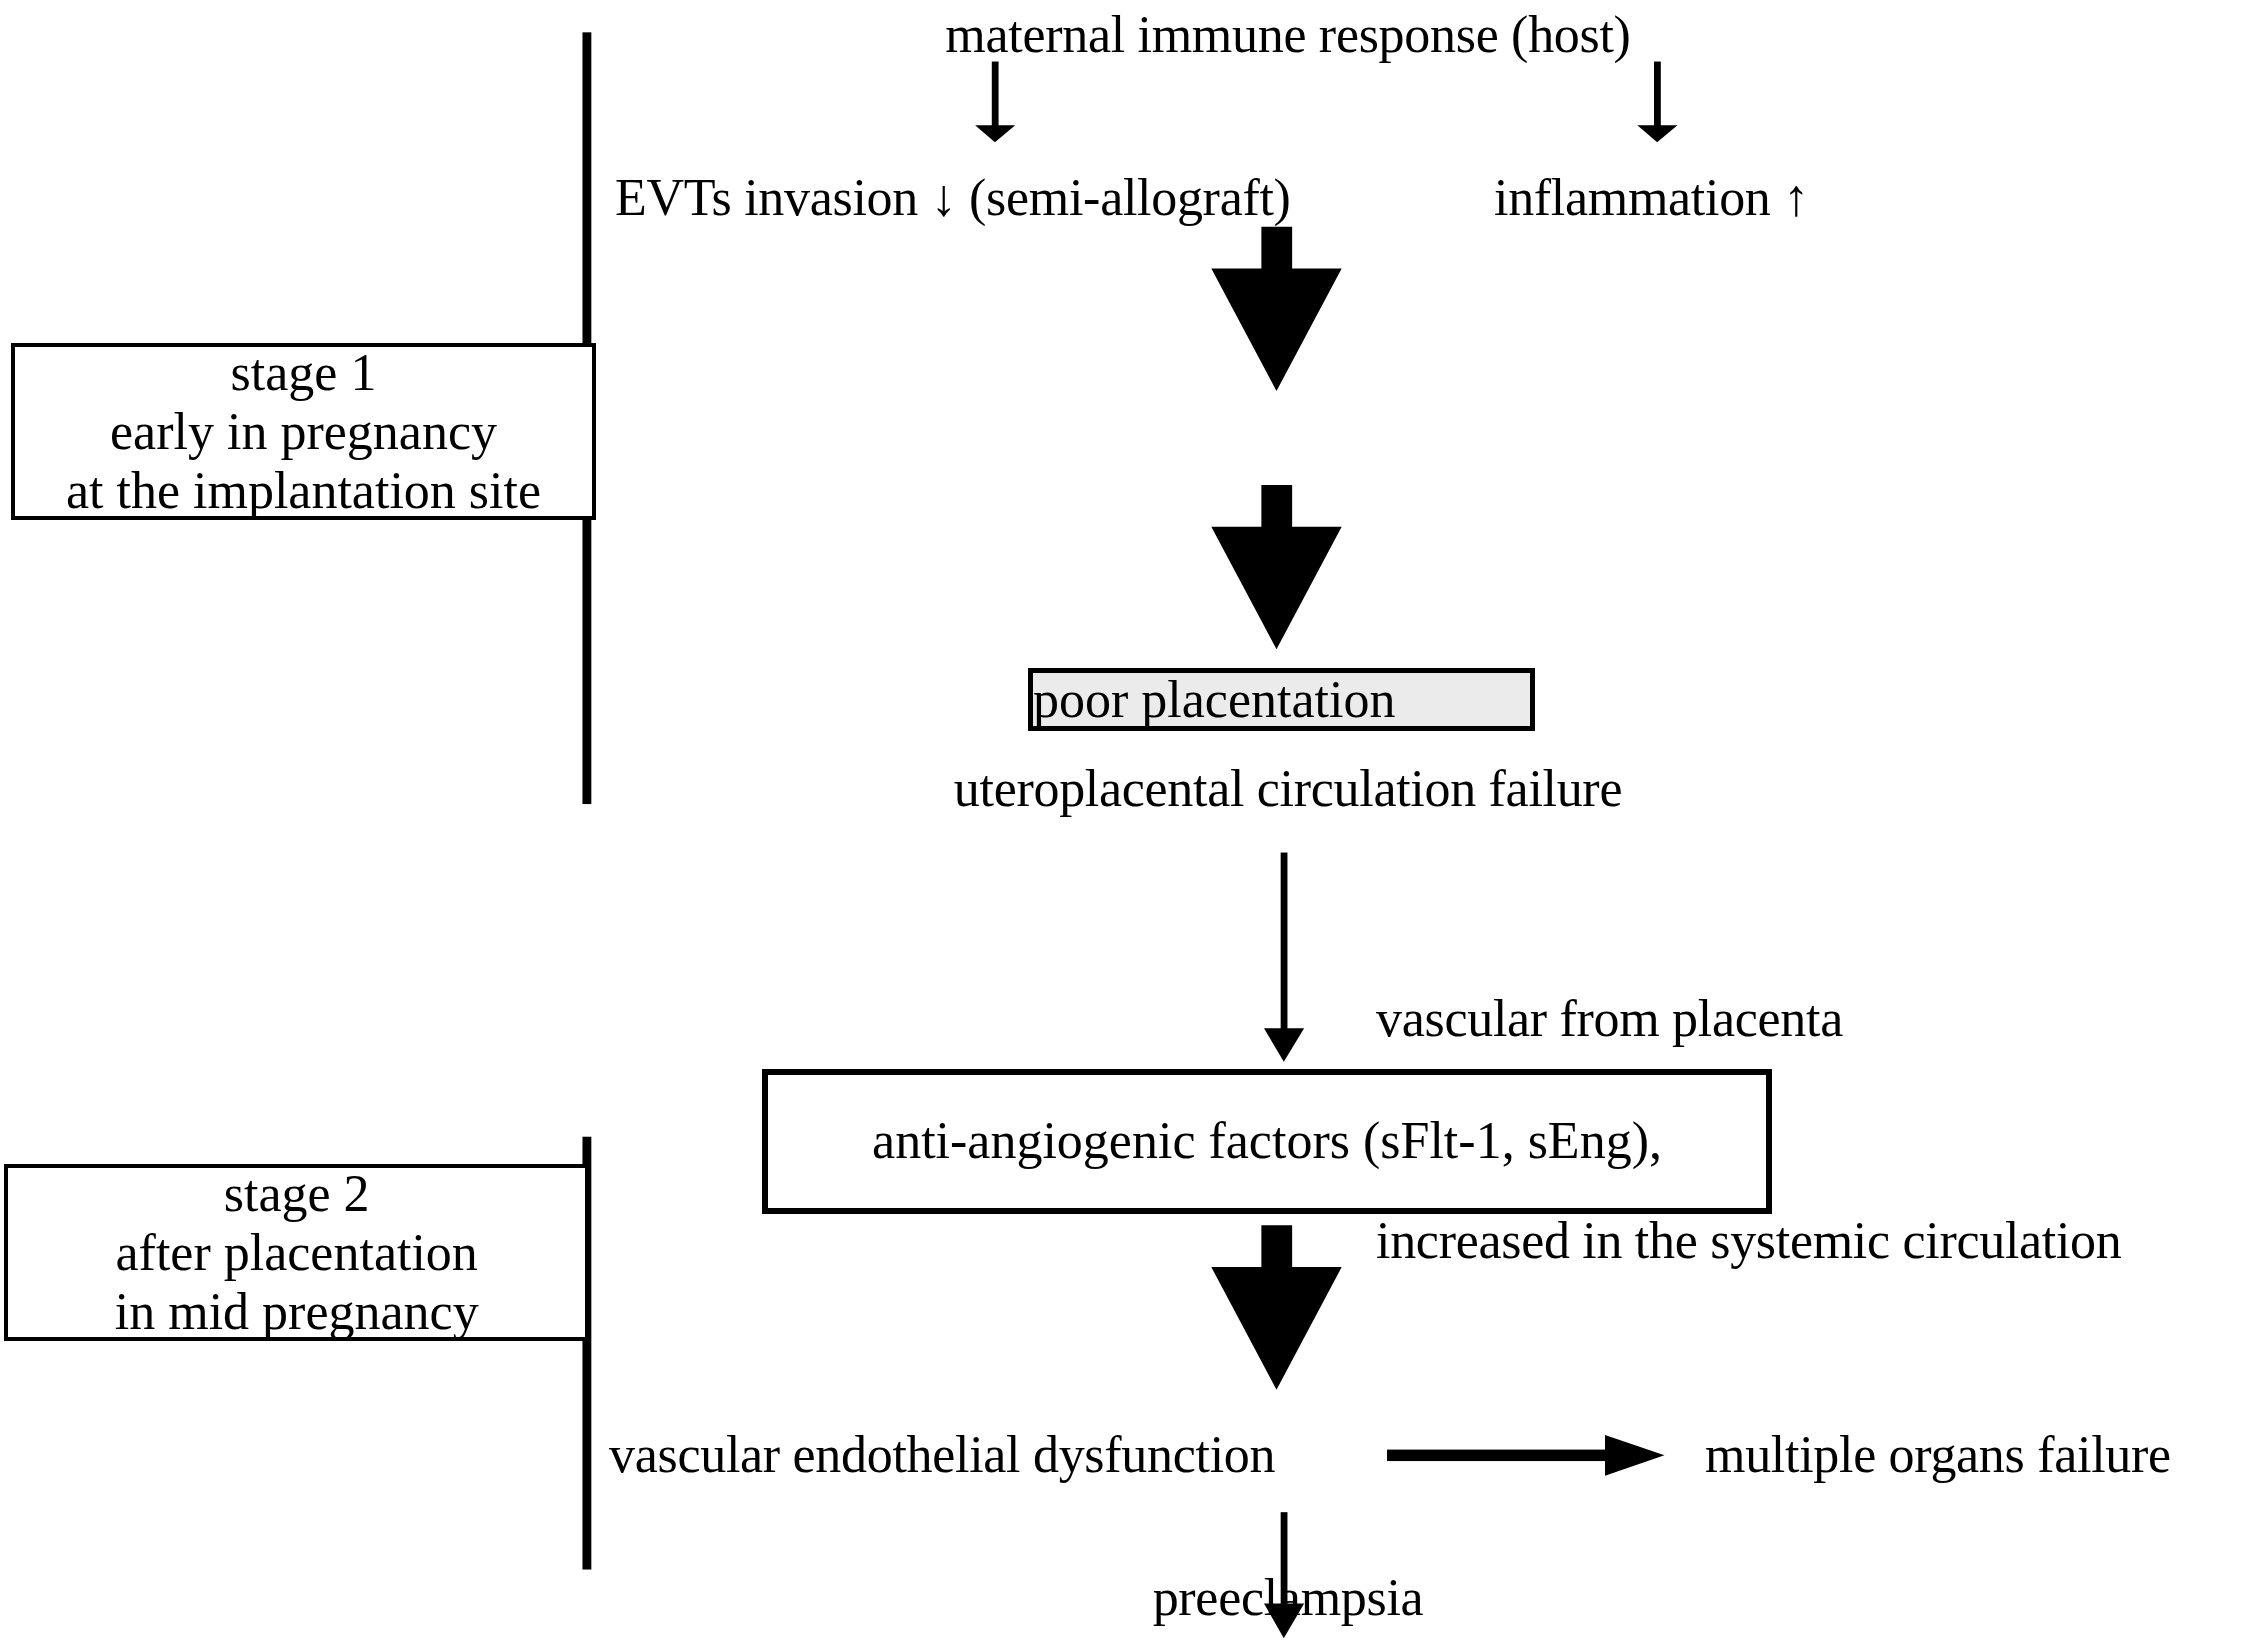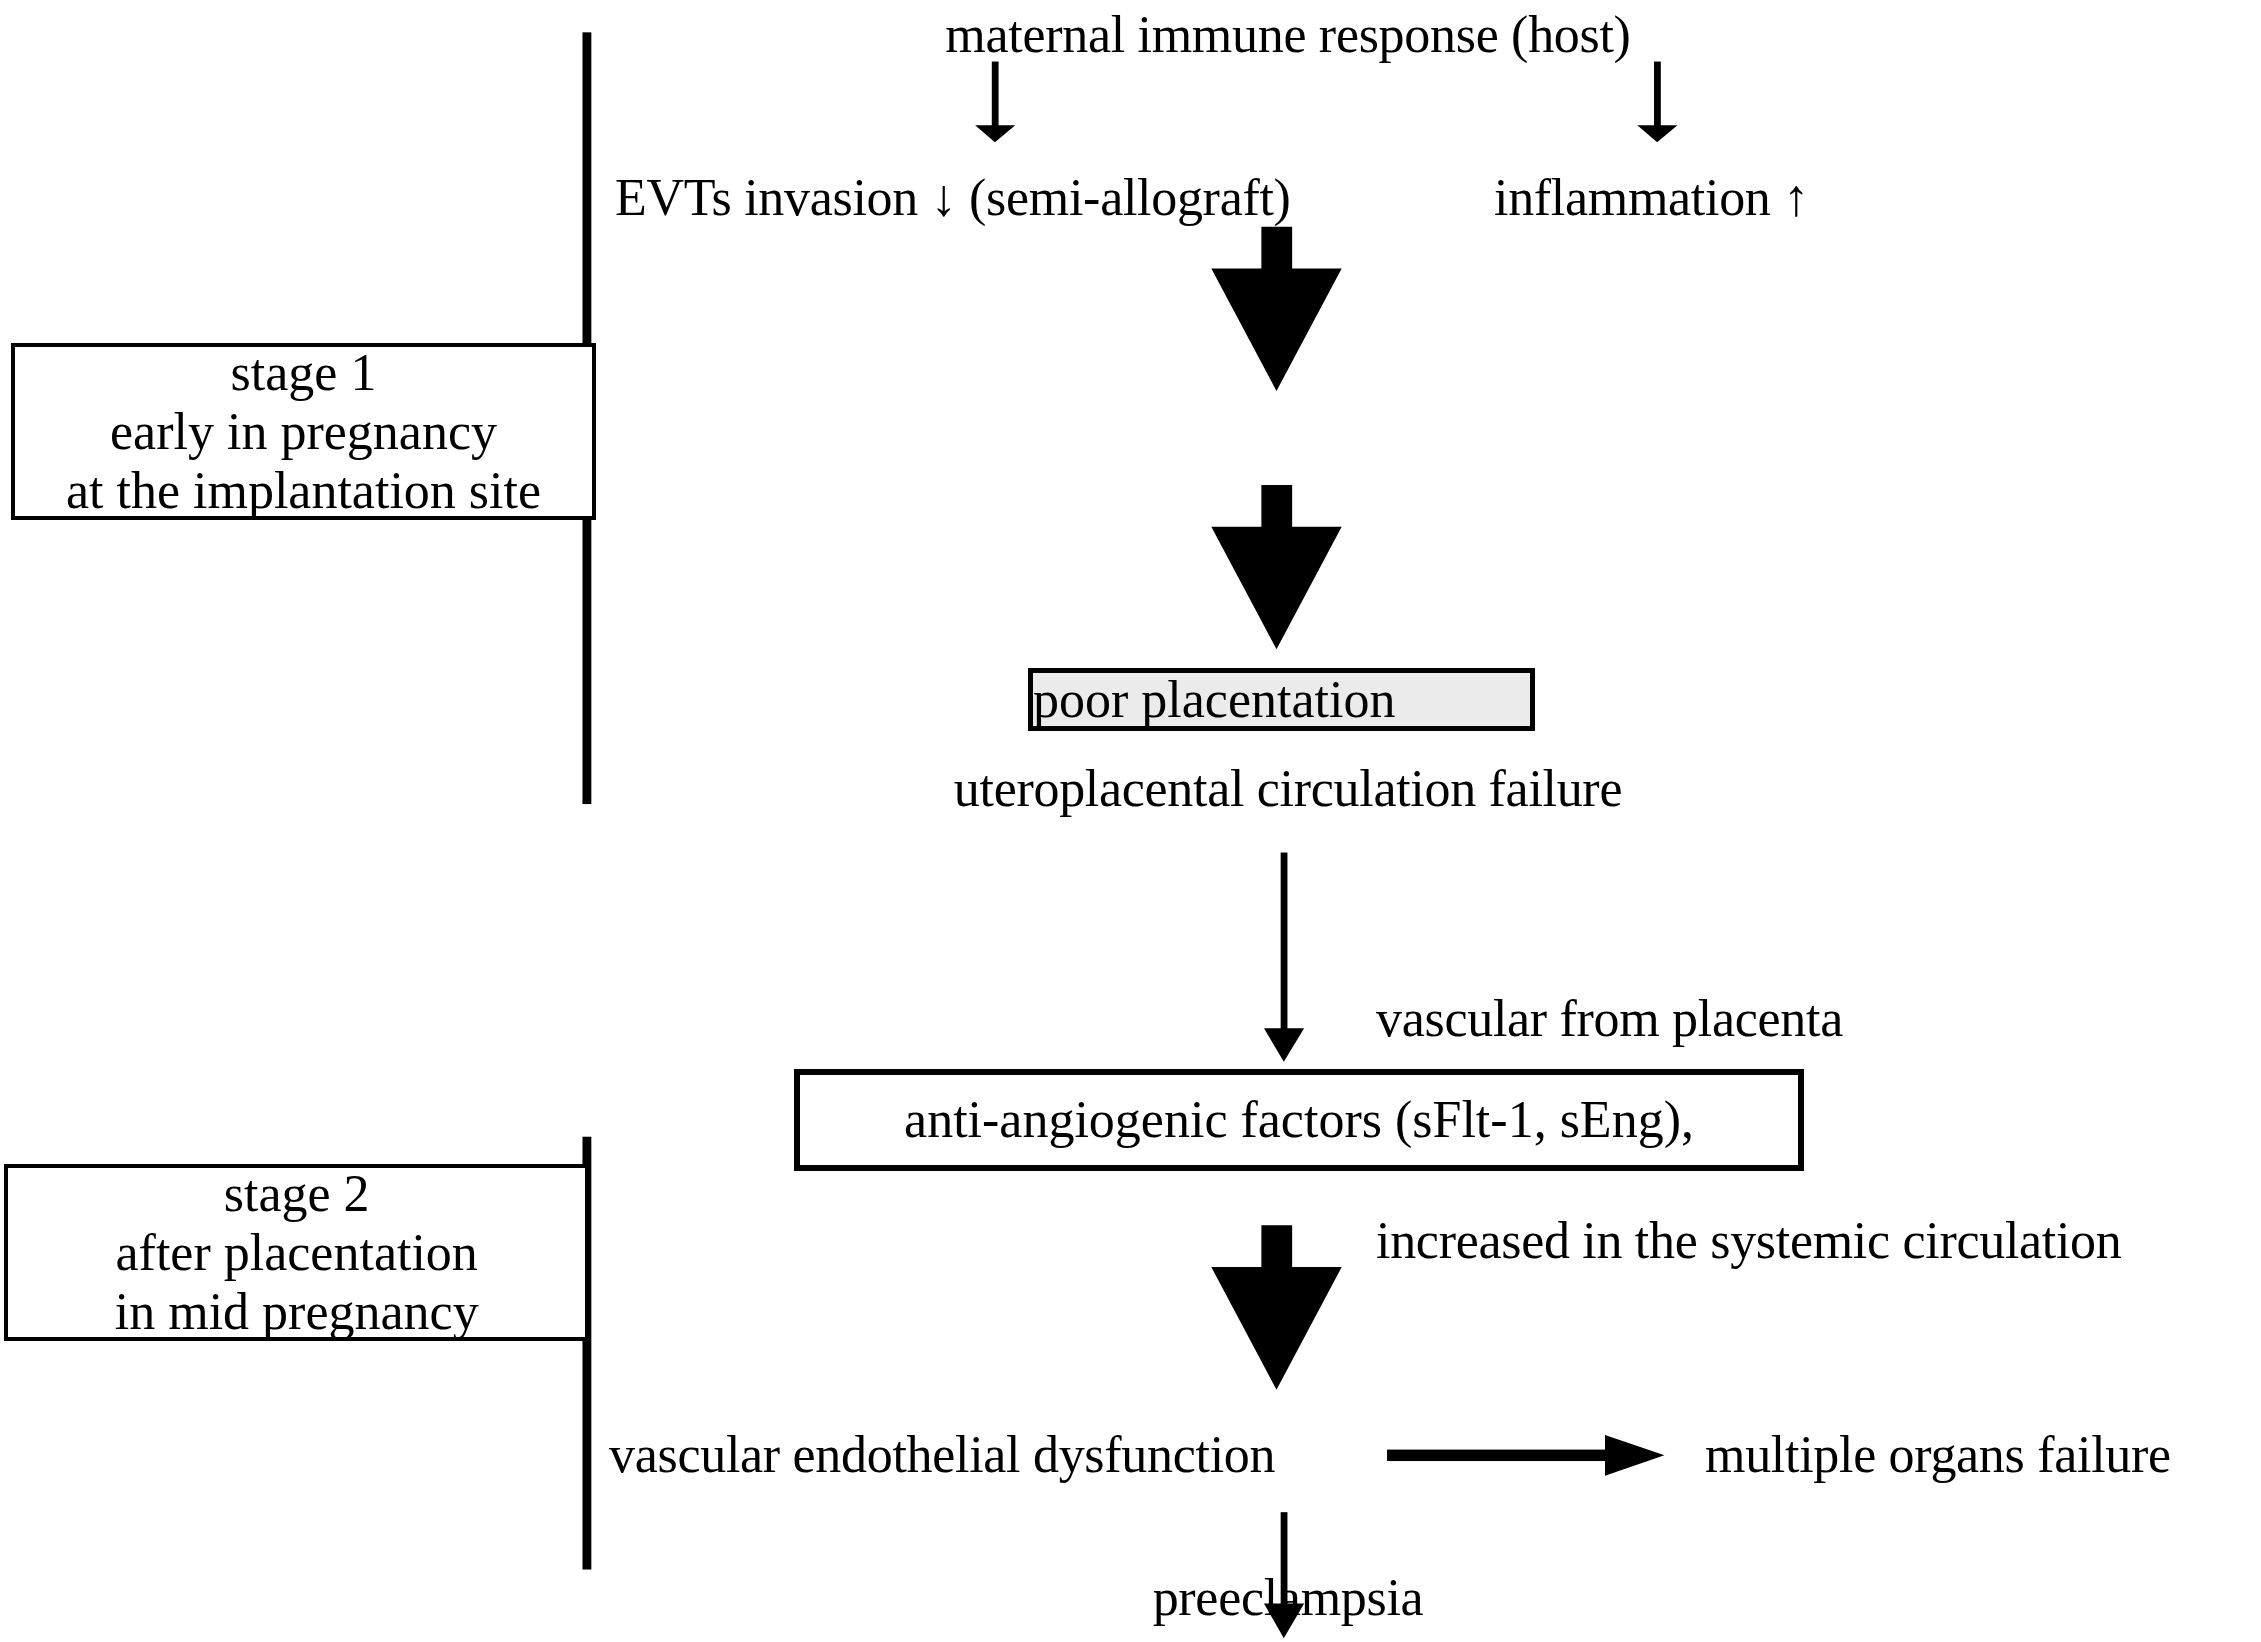--- a/index.html
+++ b/index.html
@@ -134,21 +134,21 @@
 
 
   <div class="poor-box" style="left:1028px; top:668px; width:507px; height:63px;">
     <span class="line">poor placentation</span>
   </div>
 
   <div class="txt ctr" style="left:1288px; top:763px;">uteroplacental circulation failure</div>
 
   <div class="txt" style="left:1376px; top:993px;">vascular from placenta</div>
 
-  <div class="factor-box" style="left:794px; top:1069px; width:1010px; height:102px;">
+  <div class="factor-box" style="left:762px; top:1069px; width:1010px; height:145px;">
     <span class="line">anti-angiogenic factors (sFlt-1, sEng),</span>
   </div>
 
   <div class="txt" style="left:1376px; top:1215px;">increased in the systemic circulation</div>
 
   <div class="txt" style="left:609px; top:1429px;">vascular endothelial dysfunction</div>
 
   <div class="txt" style="left:1705px; top:1429px;">multiple organs failure</div>
 
   <div class="txt ctr" style="left:1288px; top:1572px;">preeclampsia</div>

